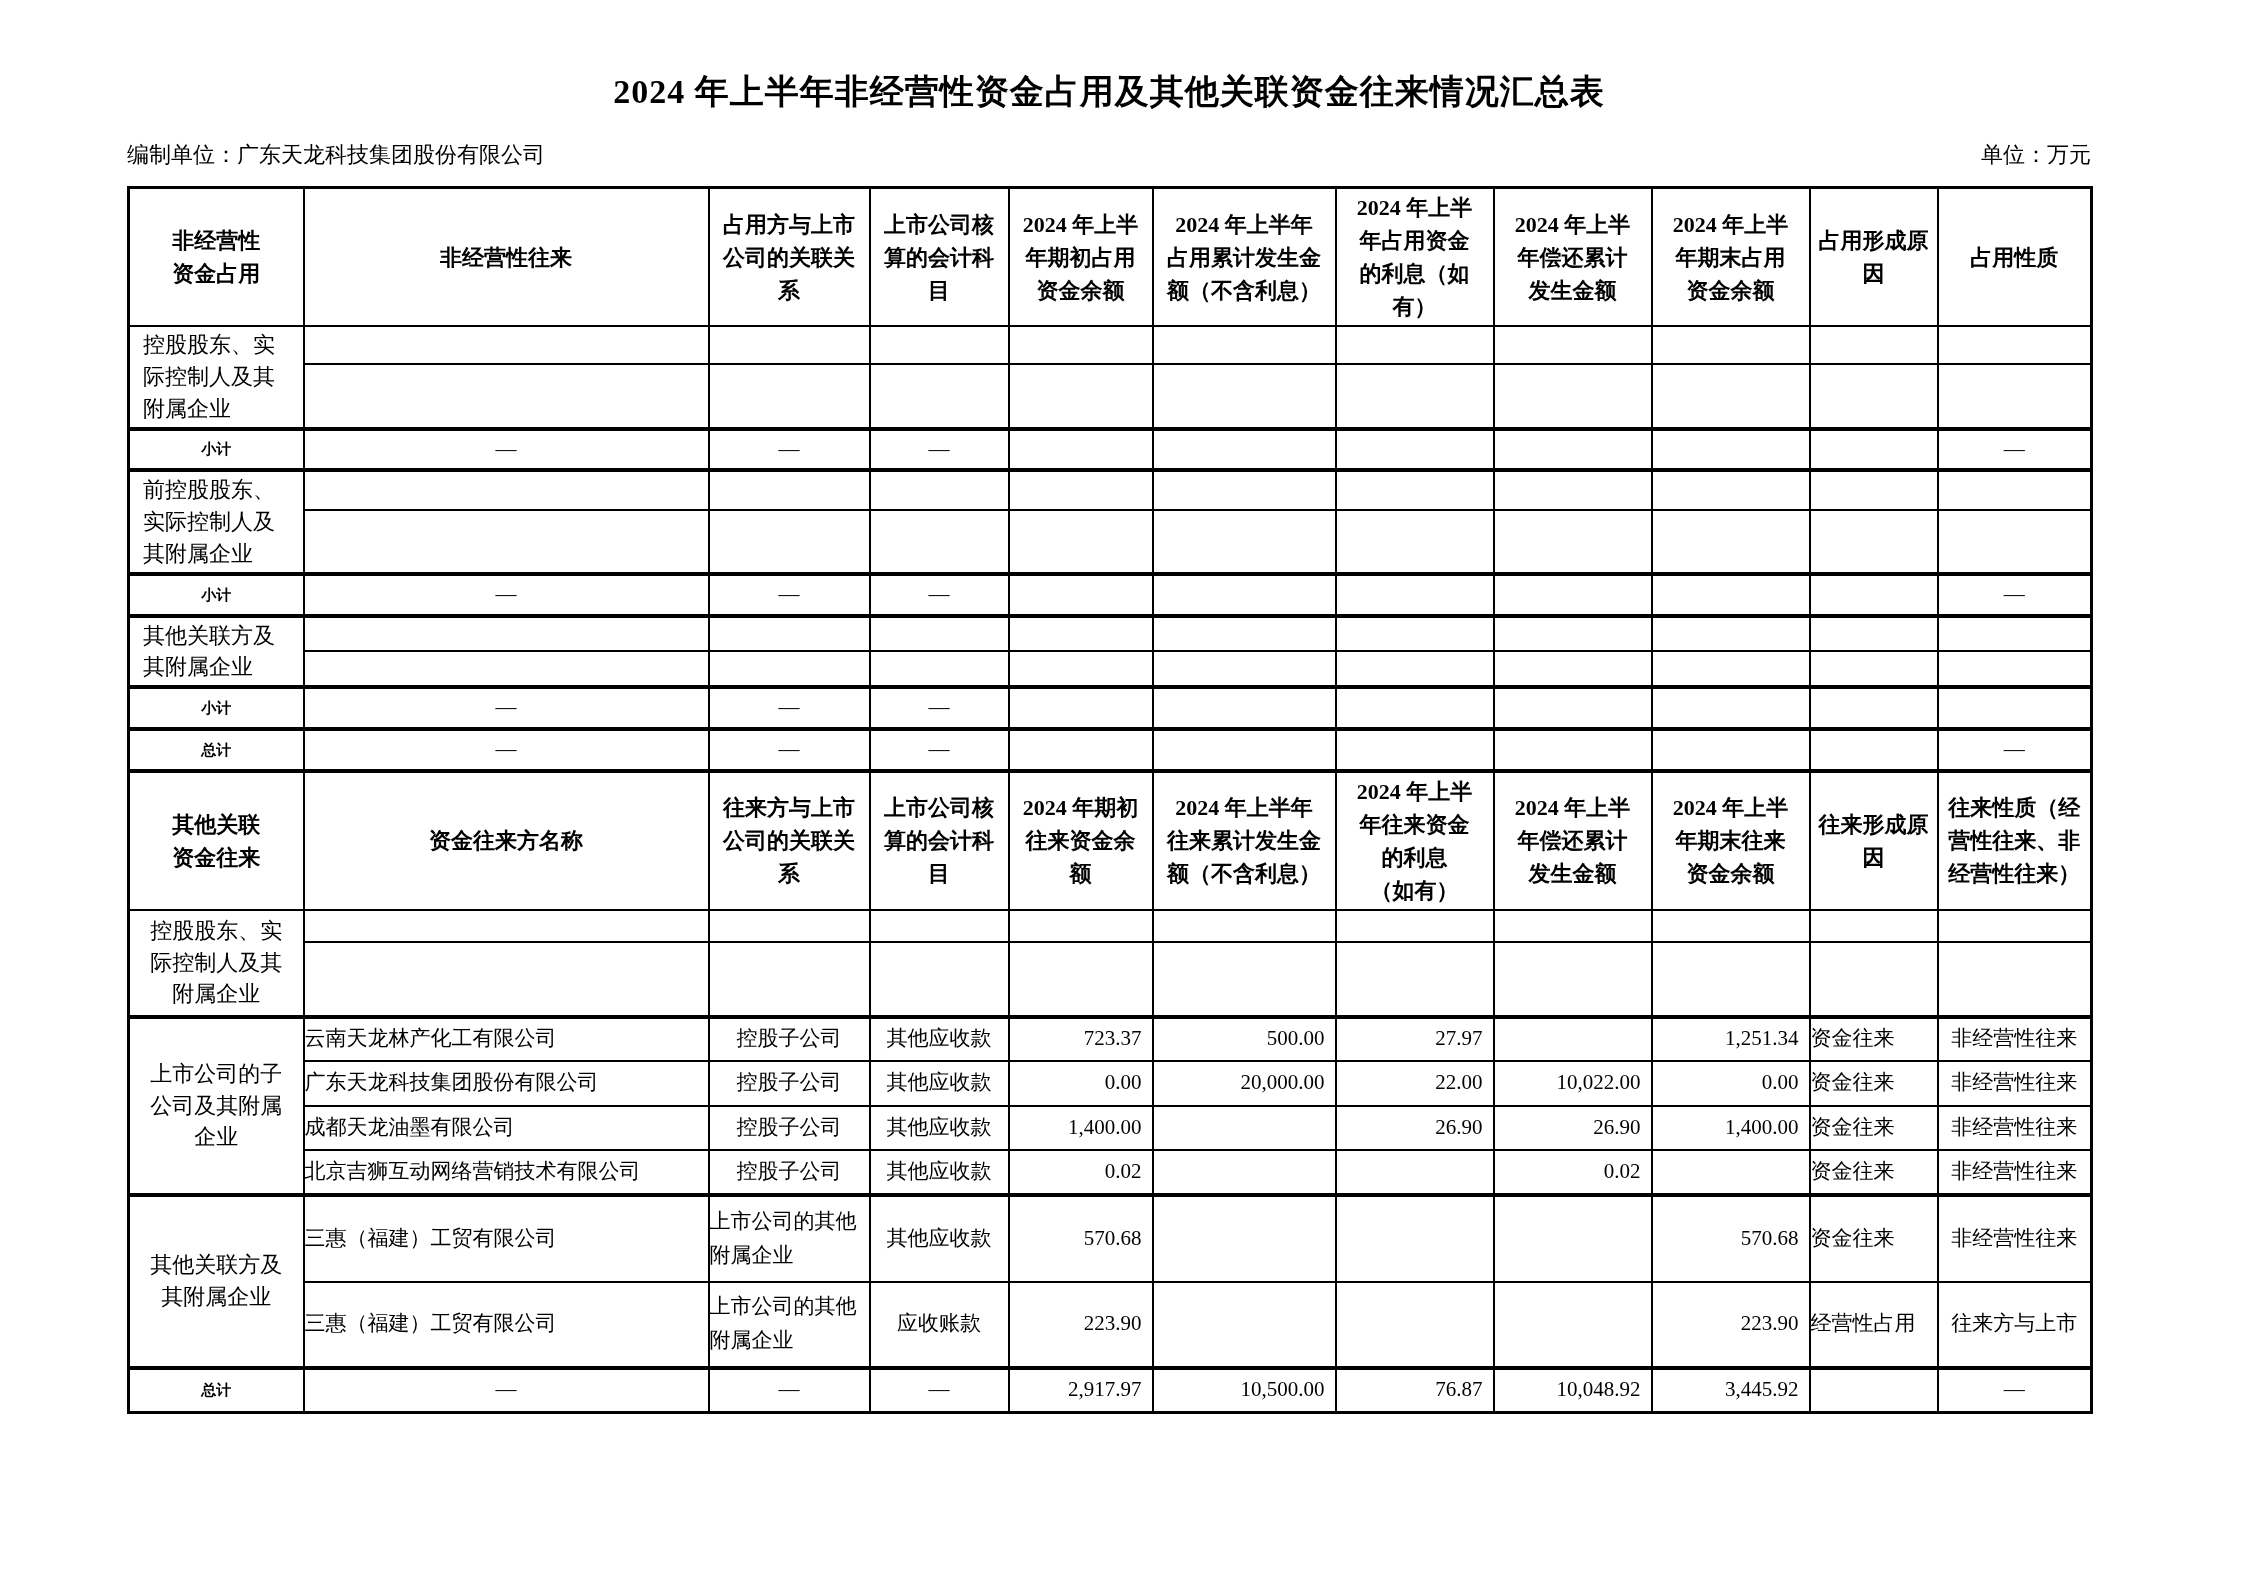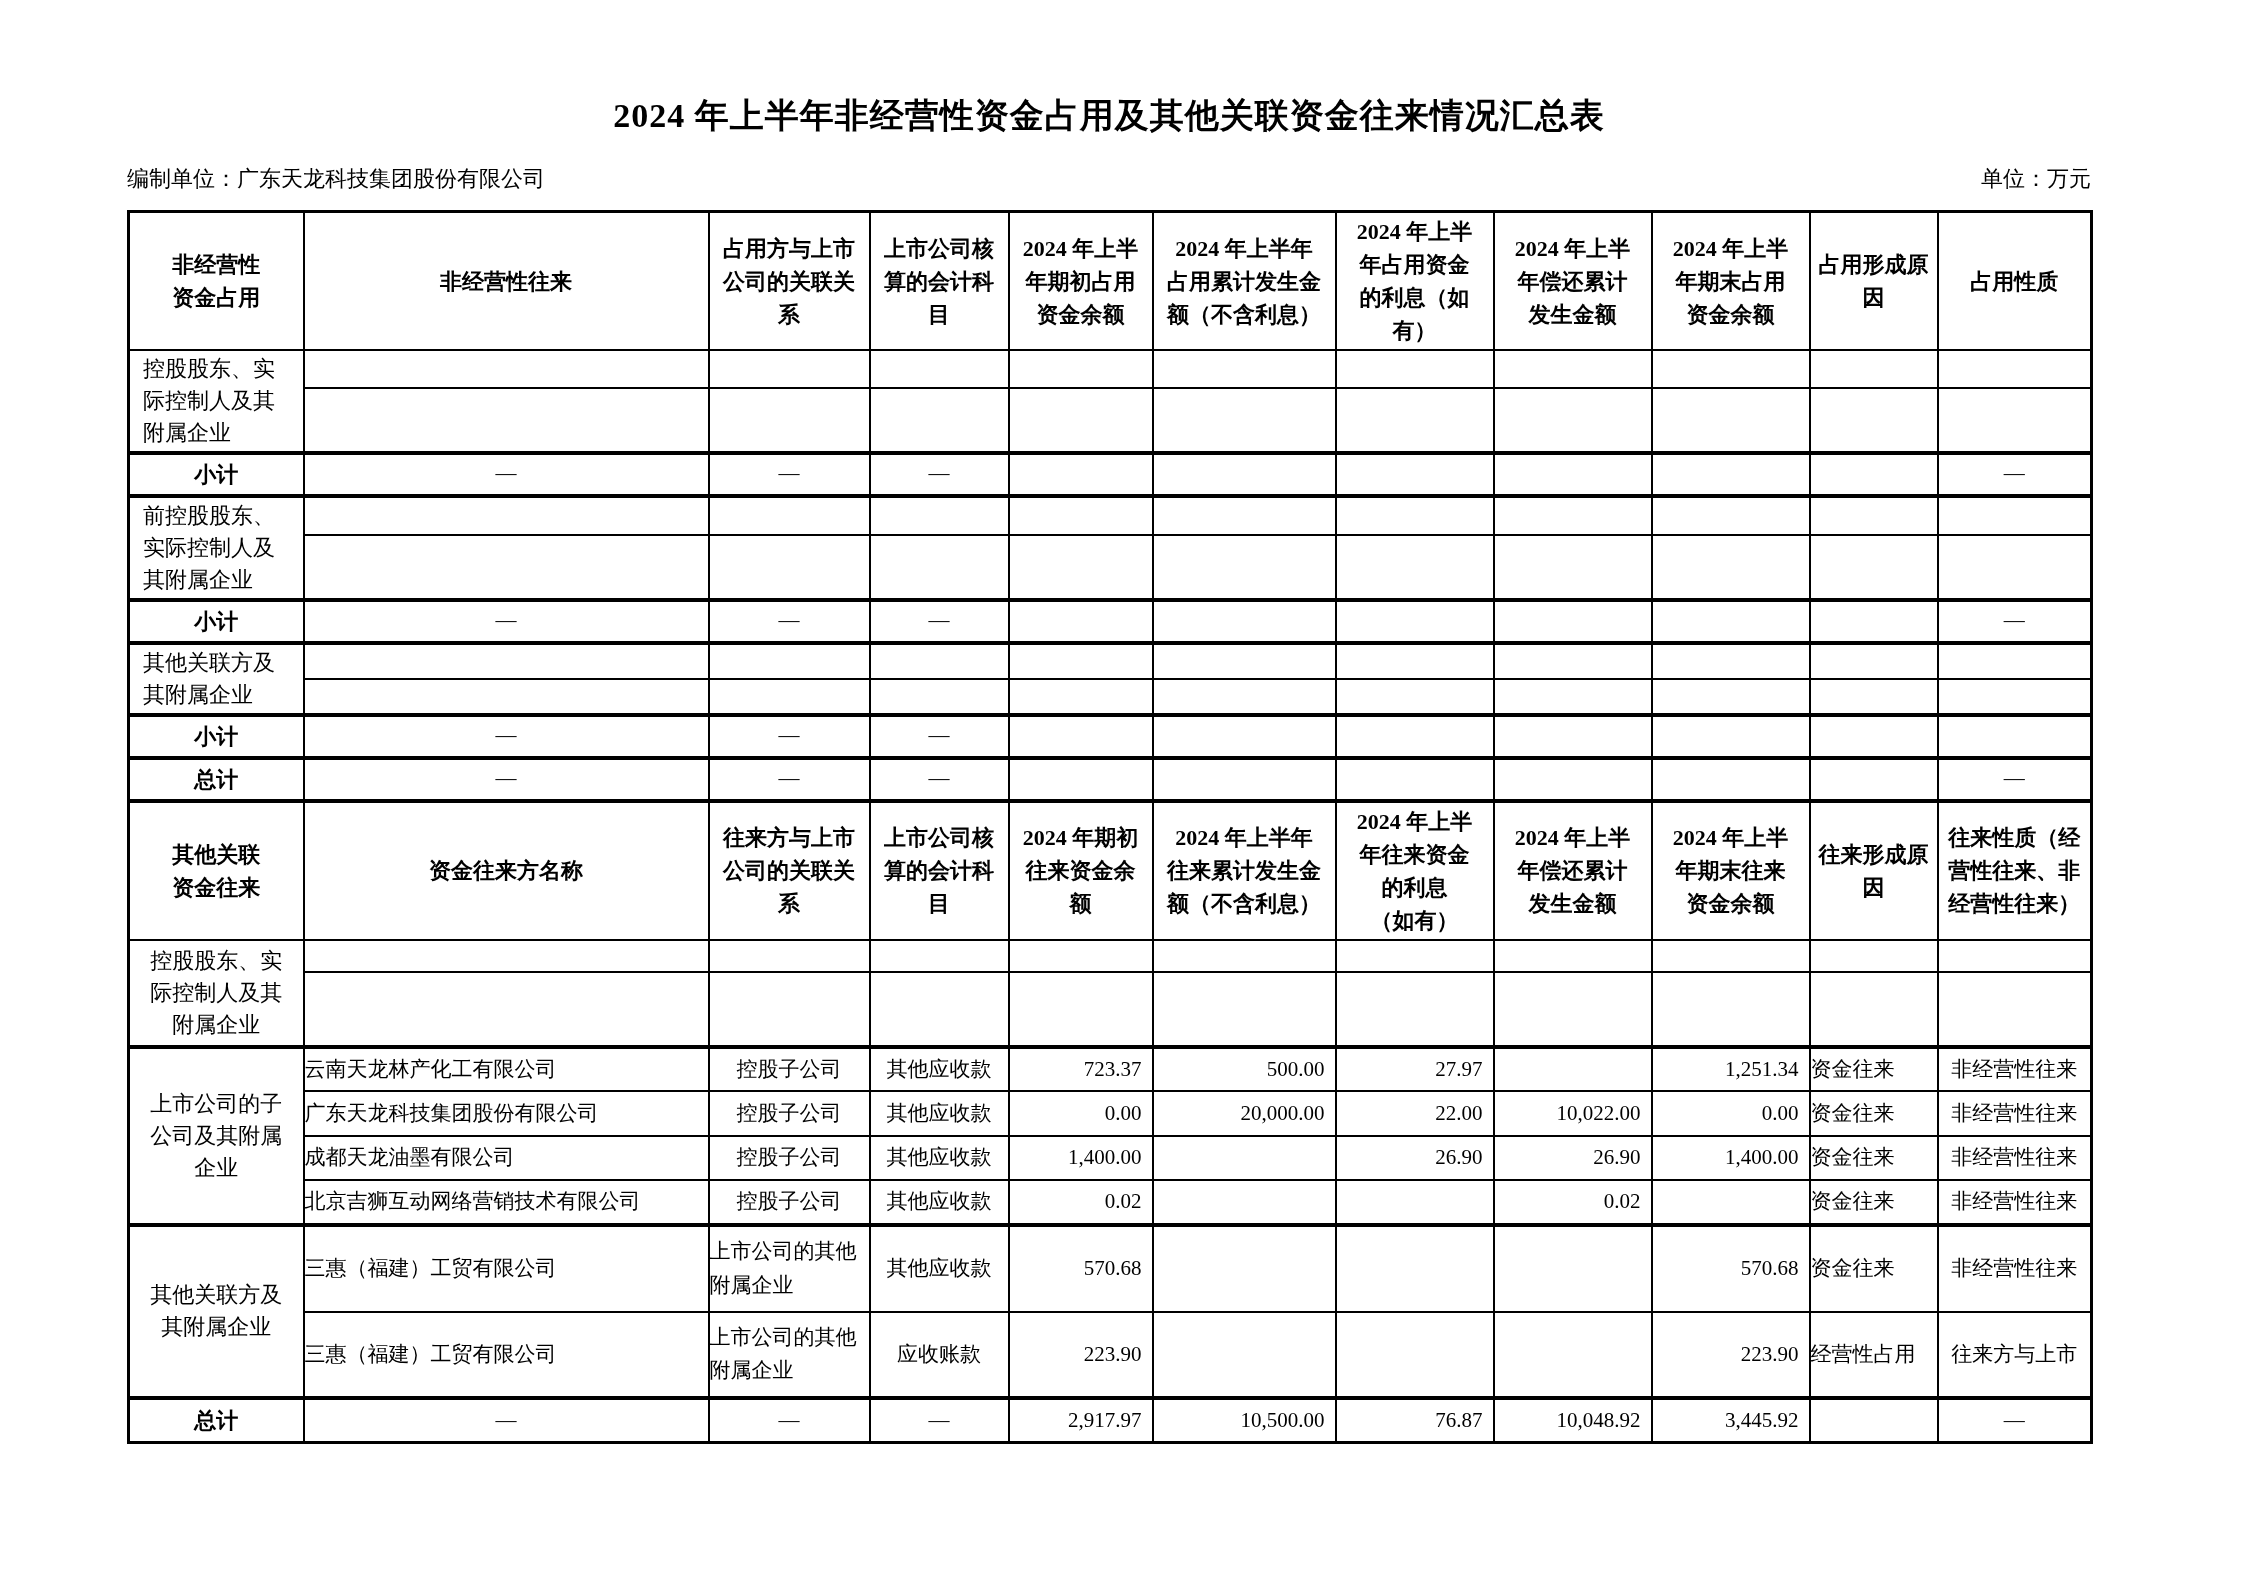--- a/index.html
+++ b/index.html
@@ -4,21 +4,21 @@
 <style>
   html,body{margin:0;padding:0;background:#ffffff;}
   body{
     width:2245px;height:1588px;
     font-family:"Liberation Serif","DejaVu Serif",serif;
     color:#000;
   }
   .page{position:relative;width:2245px;height:1588px;background:#fff;overflow:hidden;}
   .content{position:absolute;left:127px;top:0;width:1964px;}
   .title{
-    margin-top:92px;
+    margin-top:68px;
     text-align:center;
     font-size:34px;
     font-weight:bold;
     line-height:48px;
     letter-spacing:1px;
   }
   .meta{
     display:flex;justify-content:space-between;align-items:flex-end;
     margin-top:24px;height:30px;
     font-size:22px;line-height:30px;
@@ -43,21 +43,21 @@
   tr.tt > td{border-top-width:4px;}
   .hd{
     font-weight:bold;
     font-size:22px;
     line-height:1.5;
     white-space:pre-line;
     padding:2px 4px;
   }
   .glabel{font-size:22px;text-align:left;padding:2px 13px;line-height:1.45;}
   .glabel-c{font-size:22px;text-align:center;padding:2px 13px;line-height:1.45;}
-  .sub{font-weight:bold;font-size:22px;}
+  .sub{font-weight:bold;font-size:15px;}
   .tl{text-align:left;padding-left:0;}
   .num{text-align:right;padding-right:10px;}
 </style>
 </head>
 <body>
 
 <div class="page">
   <div class="content">
 
     <div class="title">2024 年上半年非经营性资金占用及其他关联资金往来情况汇总表</div>

